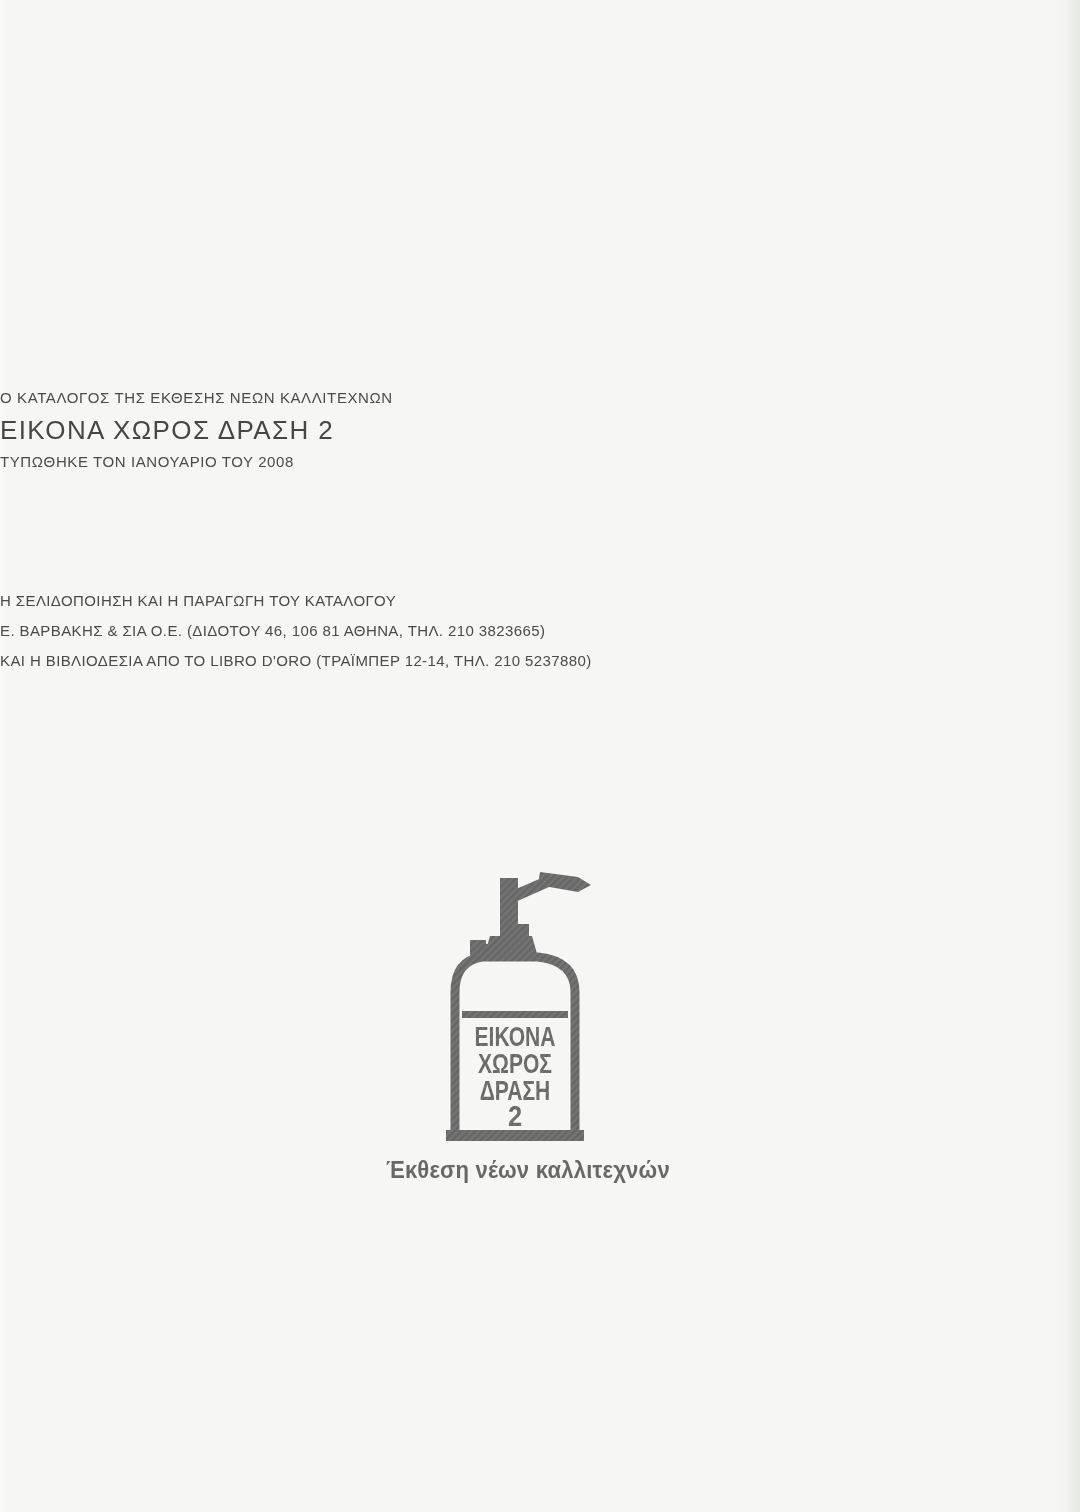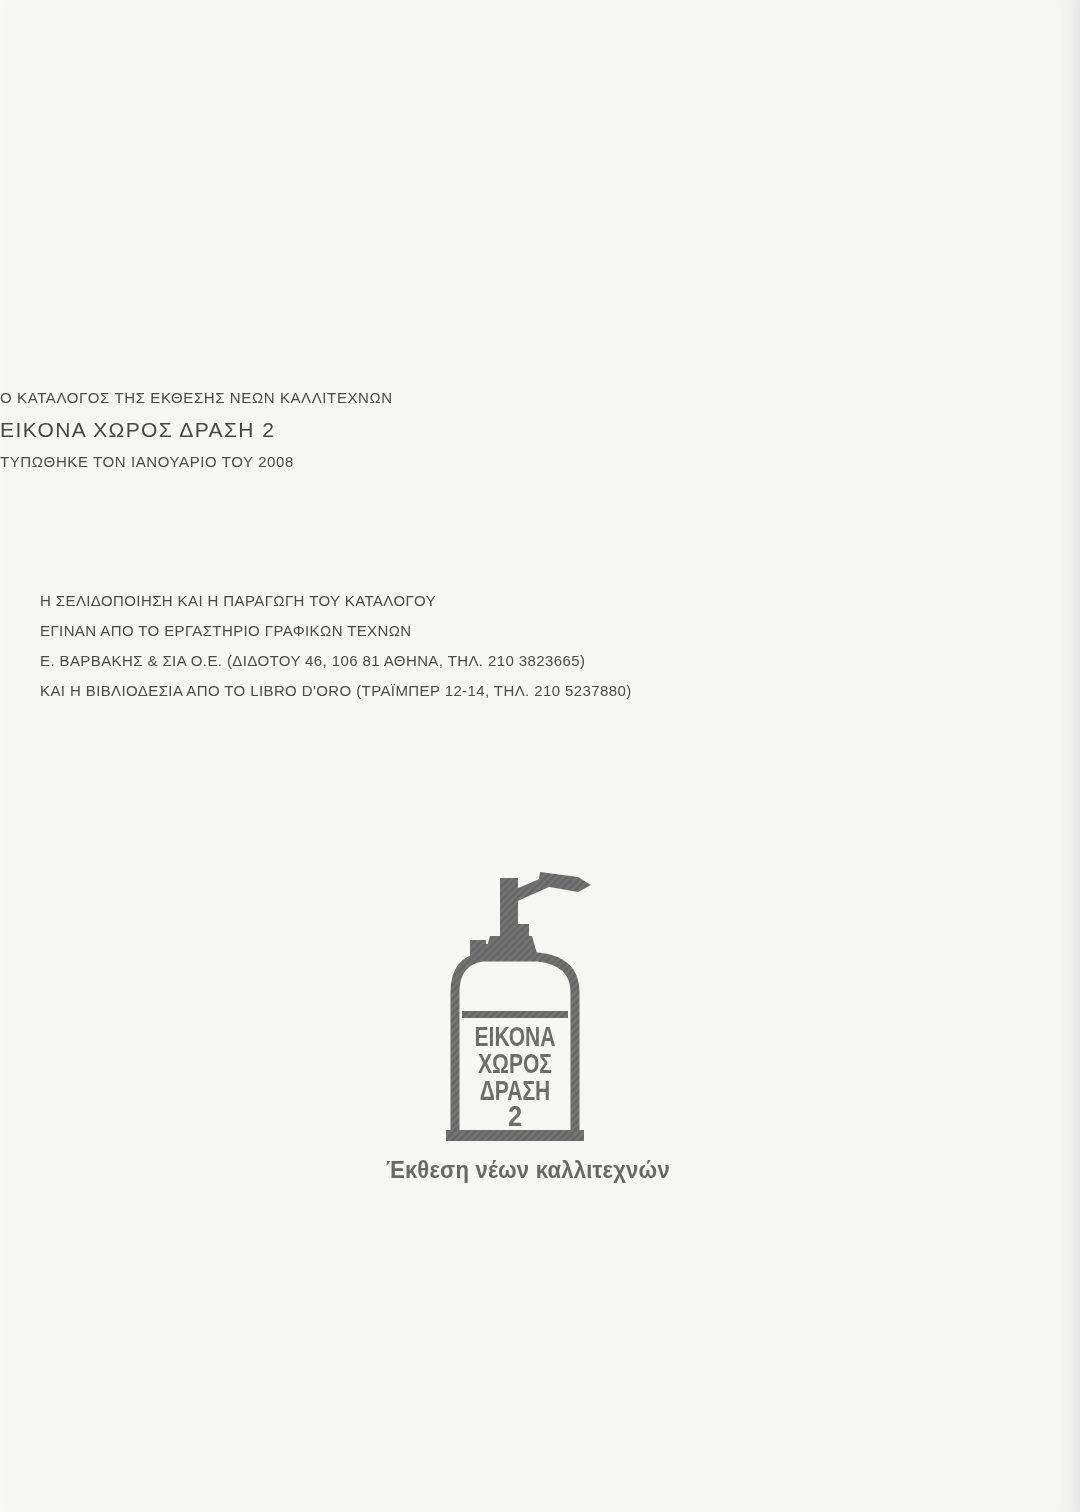--- a/index.html
+++ b/index.html
@@ -30,23 +30,23 @@
     width: 100%;
     text-align: left;
     color: #4a4a4a;
   }
   .line {
     font-size: 15px;
     line-height: 28px;
     letter-spacing: 0.6px;
     white-space: nowrap;
   }
-  .block2 .line { line-height: 30px; letter-spacing: 0.4px; margin-left: 40px; }
+  .block2 .line { line-height: 30px; letter-spacing: 0.4px; }
   .title-line {
-    font-size: 21px;
+    font-size: 26px;
     line-height: 36px;
     letter-spacing: 1.4px;
     color: #464646;
     white-space: nowrap;
   }
   .block1 { top: 384px; }
   .block2 { top: 586px; }
   .logo-wrap {
     position: absolute;
     left: 444px;
@@ -79,21 +79,20 @@
   <div class="content">
 
     <div class="tblock block1">
       <div class="line">Ο ΚΑΤΑΛΟΓΟΣ ΤΗΣ ΕΚΘΕΣΗΣ ΝΕΩΝ ΚΑΛΛΙΤΕΧΝΩΝ</div>
       <div class="title-line">ΕΙΚΟΝΑ ΧΩΡΟΣ ΔΡΑΣΗ 2</div>
       <div class="line">ΤΥΠΩΘΗΚΕ ΤΟΝ ΙΑΝΟΥΑΡΙΟ ΤΟΥ 2008</div>
     </div>
 
     <div class="tblock block2">
       <div class="line">Η ΣΕΛΙΔΟΠΟΙΗΣΗ ΚΑΙ Η ΠΑΡΑΓΩΓΗ ΤΟΥ ΚΑΤΑΛΟΓΟΥ</div>
-      <div class="line">ΕΓΙΝΑΝ ΑΠΟ ΤΟ ΕΡΓΑΣΤΗΡΙΟ ΓΡΑΦΙΚΩΝ ΤΕΧΝΩΝ</div>
       <div class="line">Ε. ΒΑΡΒΑΚΗΣ &amp; ΣΙΑ Ο.Ε. (ΔΙΔΟΤΟΥ 46, 106 81 ΑΘΗΝΑ, ΤΗΛ. 210 3823665)</div>
       <div class="line">ΚΑΙ Η ΒΙΒΛΙΟΔΕΣΙΑ ΑΠΟ ΤΟ LIBRO D'ORO (ΤΡΑΪΜΠΕΡ 12-14, ΤΗΛ. 210 5237880)</div>
     </div>
 
     <div class="logo-wrap">
       <svg width="152" height="280" viewBox="0 0 152 280">
         <defs>
           <pattern id="hx" patternUnits="userSpaceOnUse" width="5" height="5" patternTransform="rotate(45)">
             <rect width="5" height="5" fill="#747474"></rect>
             <rect width="2.4" height="5" fill="#666666"></rect>

